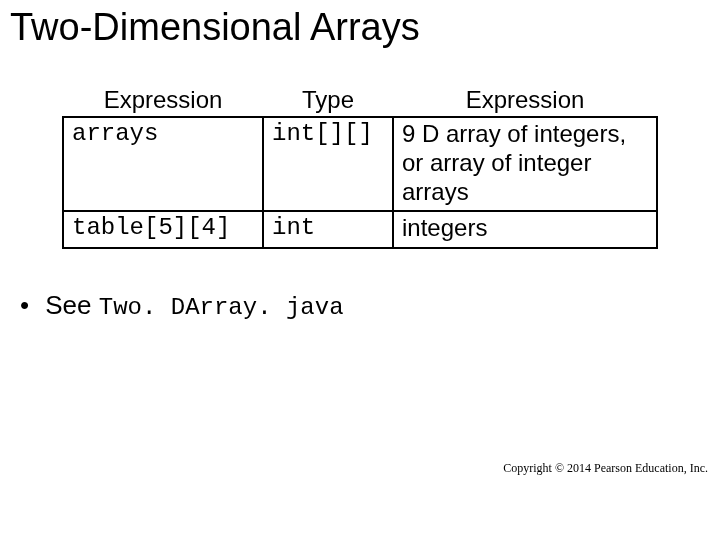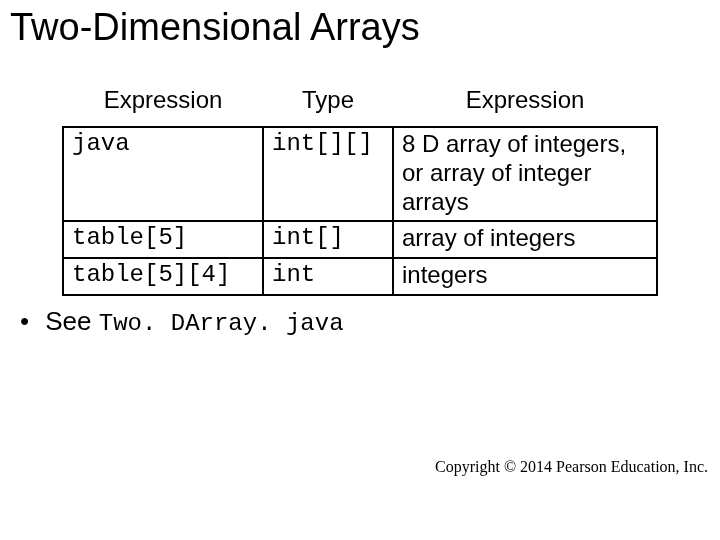--- a/index.html
+++ b/index.html
@@ -34,55 +34,55 @@
     width: 596px;
   }
   table.arr {
     border-collapse: collapse;
     width: 100%;
   }
   table.arr th {
     font-weight: 400;
     font-size: 24px;
     text-align: center;
-    padding: 0 6px 12px 6px;
+    padding: 0 6px 2px 6px;
     border: none;
   }
   table.arr td {
     border: 2px solid #000;
     font-size: 24px;
     padding: 2px 8px 4px 8px;
     vertical-align: top;
     line-height: 1.2;
   }
   .mono {
     font-family: "Courier New", Courier, monospace;
     font-size: 24px;
   }
   .col-expr { width: 200px; }
   .col-type { width: 130px; }
   .col-desc { width: auto; }
   .bullets {
     position: absolute;
-    top: 306px;
+    top: 290px;
     left: 20px;
     font-size: 26px;
   }
   .bullets .row {
     margin-bottom: 18px;
   }
   .bullets .dot {
     display: inline-block;
     width: 18px;
   }
   .footer {
     position: absolute;
     right: 12px;
     bottom: 16px;
-    font-size: 16px;
+    font-size: 12px;
     font-family: "Times New Roman", Times, serif;
   }
 </style>
 </head>
 <body>
 
 <div class="slide">
 
   <div class="title">Two-Dimensional Arrays</div>
 
@@ -93,28 +93,23 @@
           <col class="col-type">
           <col class="col-desc">
       </colgroup>
       <tbody>
           <tr>
         <th>Expression</th>
         <th>Type</th>
         <th>Expression</th>
       </tr>
       <tr>
-        <td class="mono">java</td>
+        <td class="mono">arrays</td>
         <td class="mono">int[][]</td>
-        <td>8 D array of integers, or array of integer arrays</td>
-      </tr>
-      <tr>
-        <td class="mono">table[5]</td>
-        <td class="mono">int[]</td>
-        <td>array of integers</td>
+        <td>9 D array of integers, or array of integer arrays</td>
       </tr>
       <tr>
         <td class="mono">table[5][4]</td>
         <td class="mono">int</td>
         <td>integers</td>
       </tr>
     </tbody>
       </table>
   </div>
 

